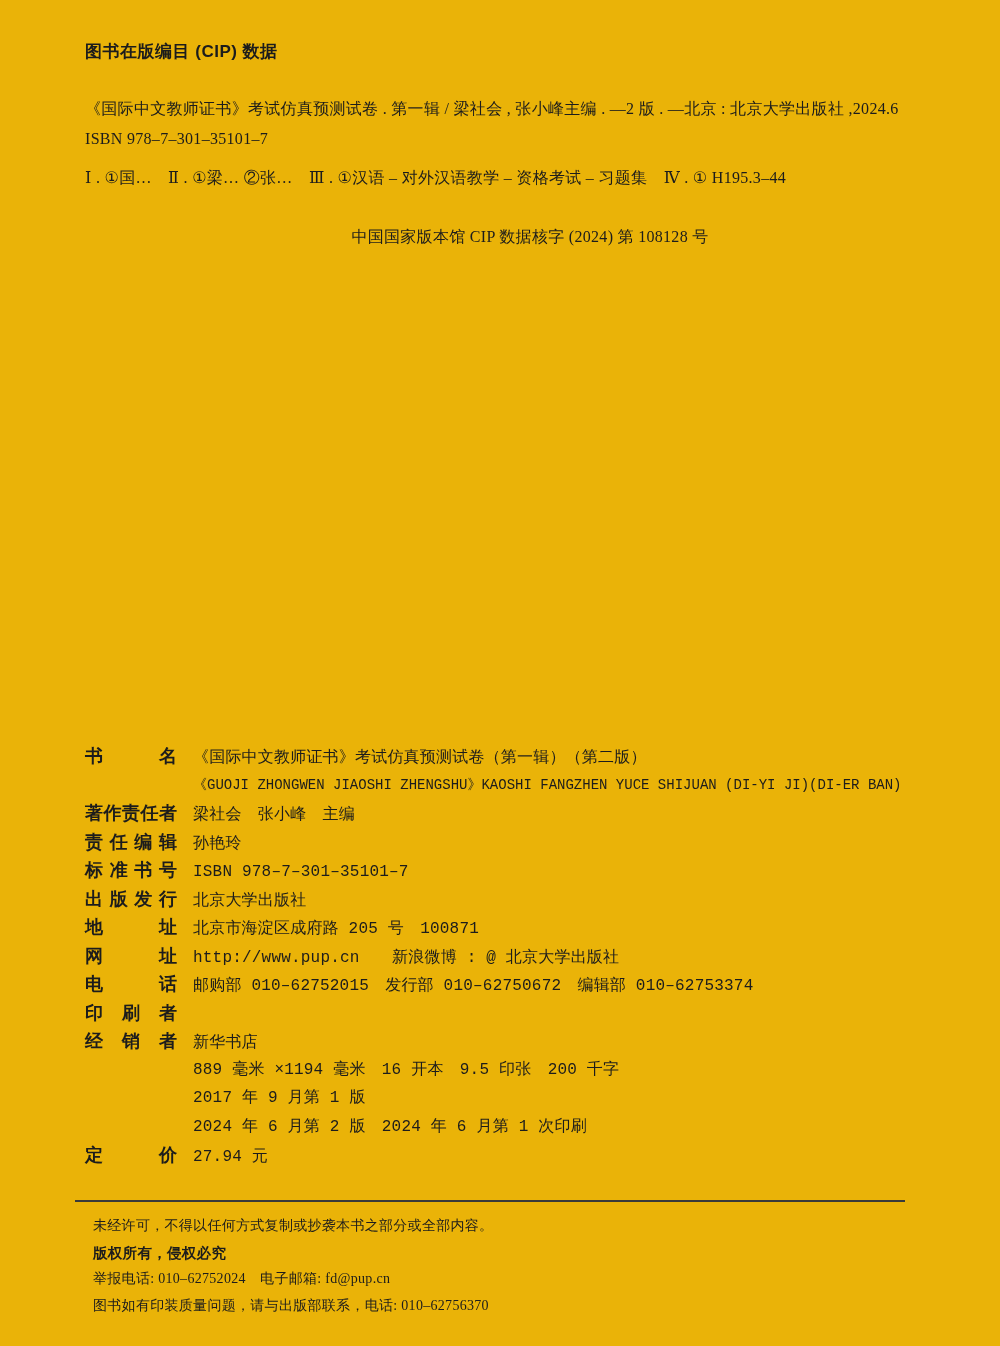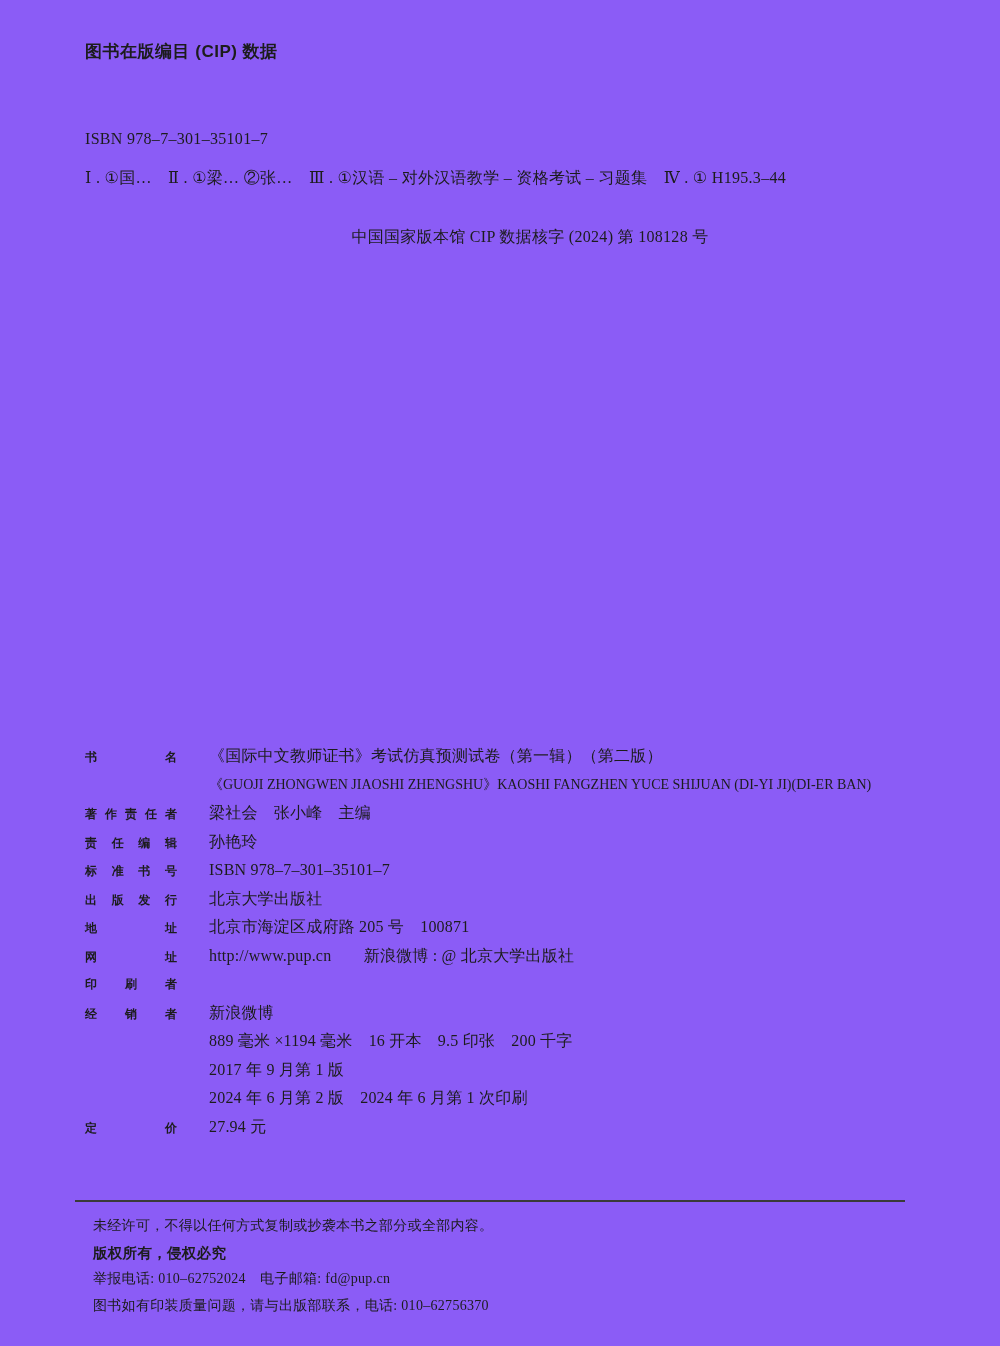--- a/index.html
+++ b/index.html
@@ -1,21 +1,21 @@
 <!DOCTYPE html>
 <html><head>
 <meta charset="utf-8">
 <style>
   * { margin: 0; padding: 0; box-sizing: border-box; }
   html, body { background: #e8e8e8; }
   .page {
     position: relative;
     width: 1000px;
     height: 1346px;
-    background: #8b5cf6;
+    background: #eab308;
     margin: 0 auto;
     overflow: hidden;
     font-family: "Liberation Serif", "DejaVu Serif", serif;
     color: #1c1c1c;
   }
   .cip-header {
     position: absolute;
     left: 85px; top: 40px;
     font-family: "Liberation Sans", "DejaVu Sans", sans-serif;
     font-weight: bold;
@@ -58,27 +58,28 @@
     white-space: nowrap;
   }
   .colophon .lbl {
     display: inline-block;
     flex: 0 0 92px;
     width: 92px;
     text-align: justify;
     text-align-last: justify;
     font-family: "Liberation Sans", "DejaVu Sans", sans-serif;
     font-weight: bold;
-    font-size: 12px;
+    font-size: 18px;
   }
   .colophon .val {
     display: inline-block;
-    margin-left: 32px;
+    margin-left: 16px;
     font-size: 16px;
     letter-spacing: 0.2px;
+    font-family: Liberation Mono, monospace;
   }
   .colophon .val.pinyin {
     font-size: 14px;
     letter-spacing: 0px;
   }
   .divider {
     position: absolute;
     left: 75px; top: 1200px;
     width: 830px;
     height: 0;
@@ -100,21 +101,21 @@
   }
 </style>
 </head>
 <body>
 
 <div class="page">
 
   <div class="cip-header">图书在版编目 (CIP) 数据</div>
 
   <div class="cip-desc">
-    <br>
+    <span>《国际中文教师证书》考试仿真预测试卷 . 第一辑 / 梁社会 , 张小峰主编 . —2 版 . —北京 : 北京大学出版社 ,2024.6</span><br>
     <span>ISBN 978–7–301–35101–7</span>
   </div>
 
   <div class="cip-class">Ⅰ . ①国…　Ⅱ . ①梁… ②张…　Ⅲ . ①汉语 – 对外汉语教学 – 资格考试 – 习题集　Ⅳ . ① H195.3–44</div>
 
   <div class="cip-record">中国国家版本馆 CIP 数据核字 (2024) 第 108128 号</div>
 
   <div class="colophon">
     <div class="row">
       <span class="lbl">书名</span>
@@ -142,26 +143,30 @@
     </div>
     <div class="row">
       <span class="lbl">地址</span>
       <span class="val">北京市海淀区成府路 205 号　100871</span>
     </div>
     <div class="row">
       <span class="lbl">网址</span>
       <span class="val">http://www.pup.cn　　新浪微博 : @ 北京大学出版社</span>
     </div>
     <div class="row">
+      <span class="lbl">电话</span>
+      <span class="val">邮购部 010–62752015　发行部 010–62750672　编辑部 010–62753374</span>
+    </div>
+    <div class="row">
       <span class="lbl">印刷者</span>
       <span class="val"></span>
     </div>
     <div class="row">
       <span class="lbl">经销者</span>
-      <span class="val">新浪微博</span>
+      <span class="val">新华书店</span>
     </div>
     <div class="row">
       <span class="lbl"></span>
       <span class="val">889 毫米 ×1194 毫米　16 开本　9.5 印张　200 千字</span>
     </div>
     <div class="row">
       <span class="lbl"></span>
       <span class="val">2017 年 9 月第 1 版</span>
     </div>
     <div class="row">

